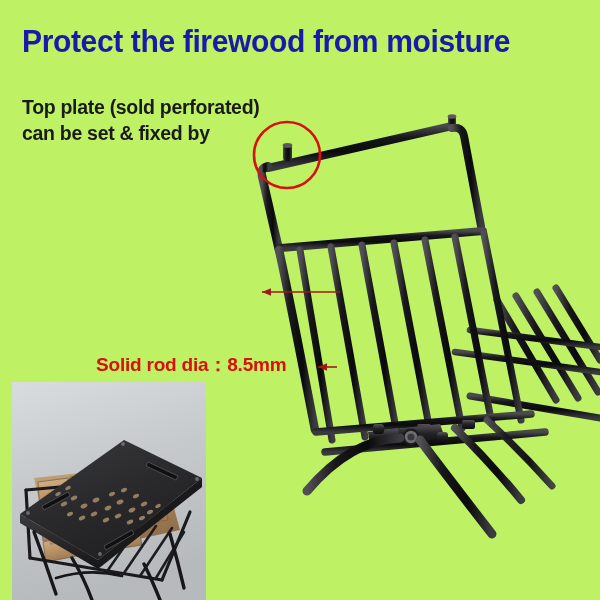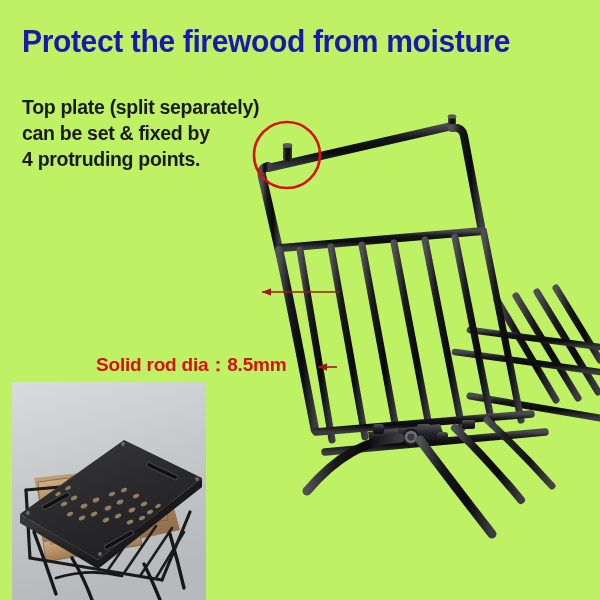--- a/index.html
+++ b/index.html
@@ -186,23 +186,22 @@
 
       <g fill="none" stroke="url(#rodGradV)" stroke-linecap="round" opacity="0.95">
         <path d="M487 420 Q520 450 552 486" stroke-width="7"></path>
       </g>
     </svg>
   </div>
 
   <div id="title">Protect the firewood from moisture</div>
 
   <div id="subtitle">
-    <div>Top plate (split separately)</div>
+    <div>Top plate (sold perforated)</div>
     <div>can be set &amp; fixed by</div>
-    <div>4 protruding points.</div>
   </div>
 
   <svg style="position:absolute; left:0; top:0;" width="600" height="600">
     <circle cx="287" cy="155" r="33" fill="none" stroke="#d81010" stroke-width="2.6"></circle>
   </svg>
 
   <svg style="position:absolute; left:0; top:0;" width="600" height="600">
     <line x1="340" y1="292" x2="262" y2="292" stroke="#9e1a1a" stroke-width="1.6"></line>
     <polygon points="262,292 271,288.2 271,295.8" fill="#9e1a1a"></polygon>
   </svg>

